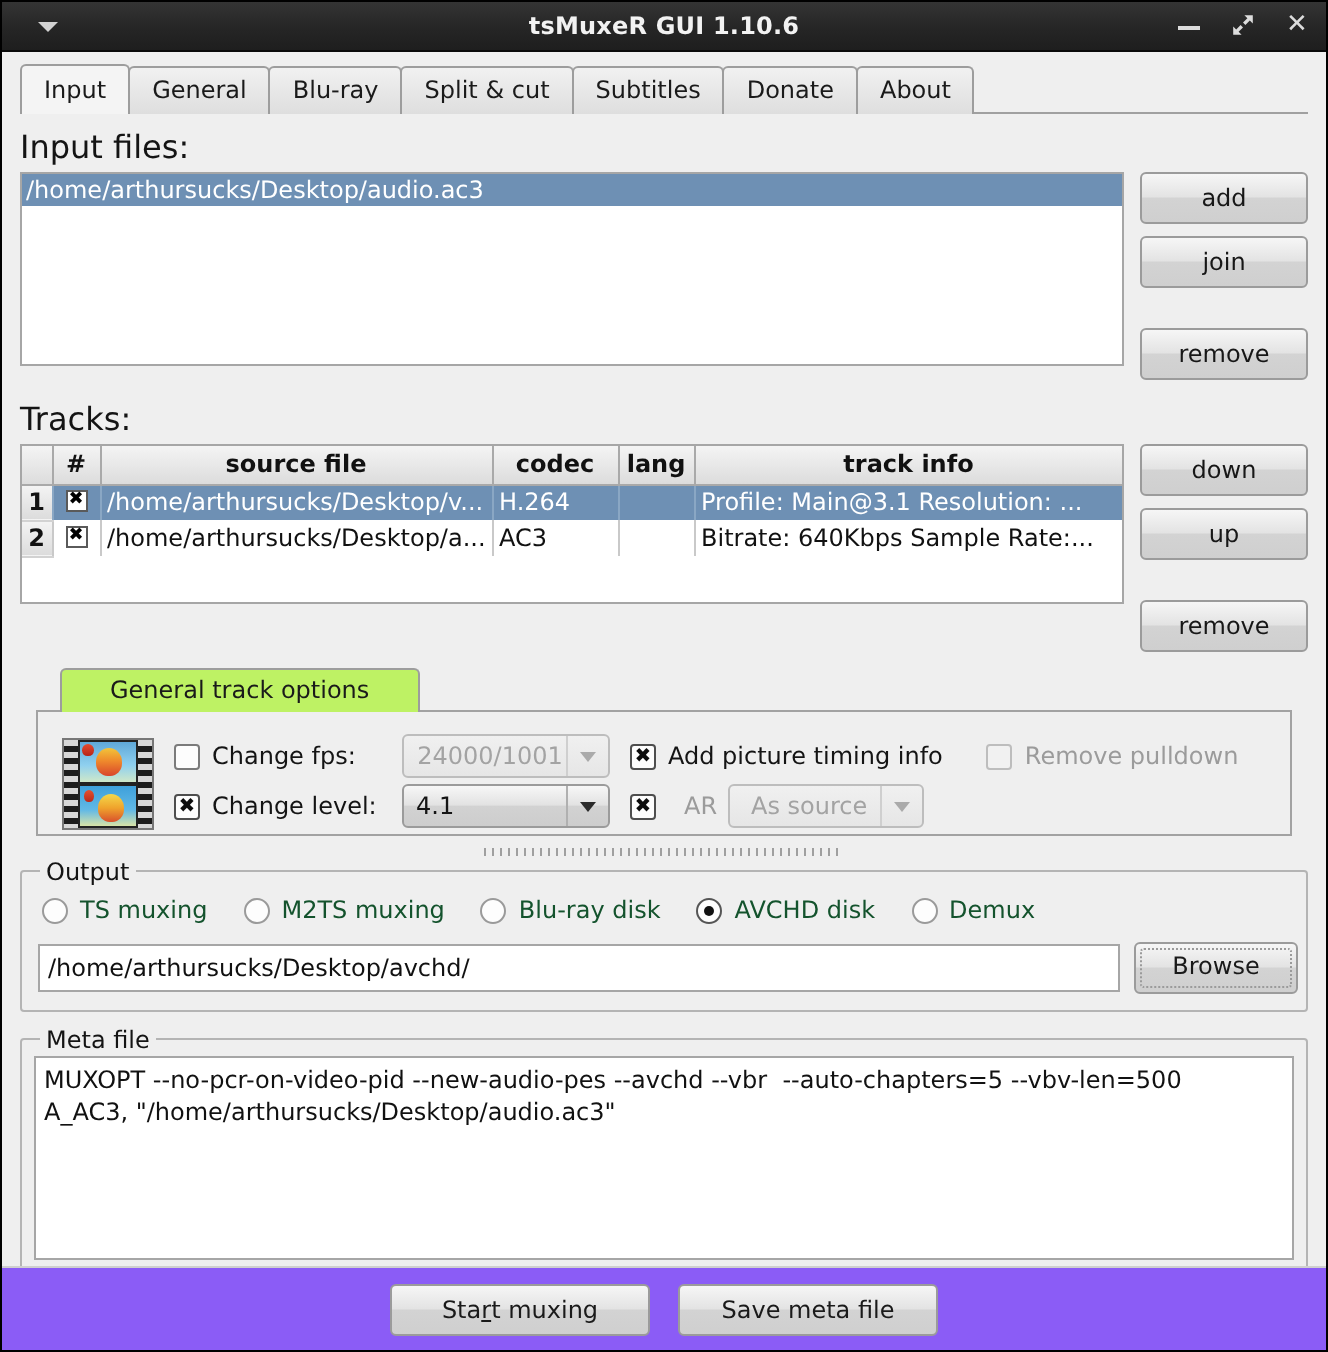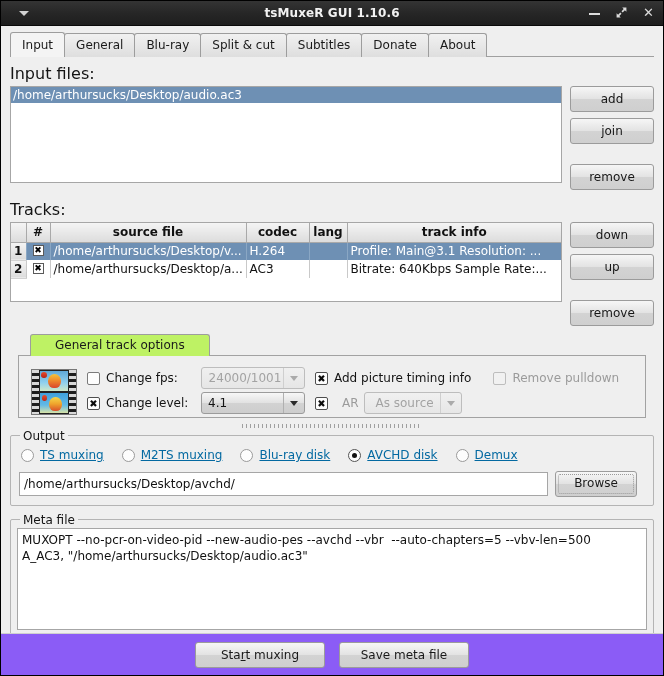--- a/index.html
+++ b/index.html
@@ -257,21 +257,21 @@
     color: #000;
     text-align: center;
   }
 
   
   .groupbox {
     position: relative;
     border: 1px solid #b4b4b4;
     border-radius: 2px;
     margin-top: 12px;
-    padding: 10px 16px 8px 8px;
+    padding: 10px 4px 8px 8px;
     box-sizing: border-box;
   }
   .groupbox > .gb-title {
     position: absolute;
     top: -7px; left: 9px;
     background: #efefef;
     padding: 0 3px;
     font-size: 12px;
     color: #141414;
   }
@@ -384,23 +384,22 @@
     text-align: center;
     color: #0b0b0b;
   }
   .ckbox.disabled { border-color: #bdbdbd; background: #f1f1f1; }
 
   .radio {
     display: inline-flex;
     align-items: center;
     gap: 6px;
     font-size: 12px;
-    color: #0369a1;
+    color: #14532d;
     user-select: none;
-    text-decoration: underline;
   }
   .rbox {
     width: 13px; height: 13px;
     border: 1px solid #9a9a9a;
     background: #fdfdfd;
     border-radius: 50%;
     position: relative;
     box-sizing: border-box;
     flex: 0 0 13px;
   }

